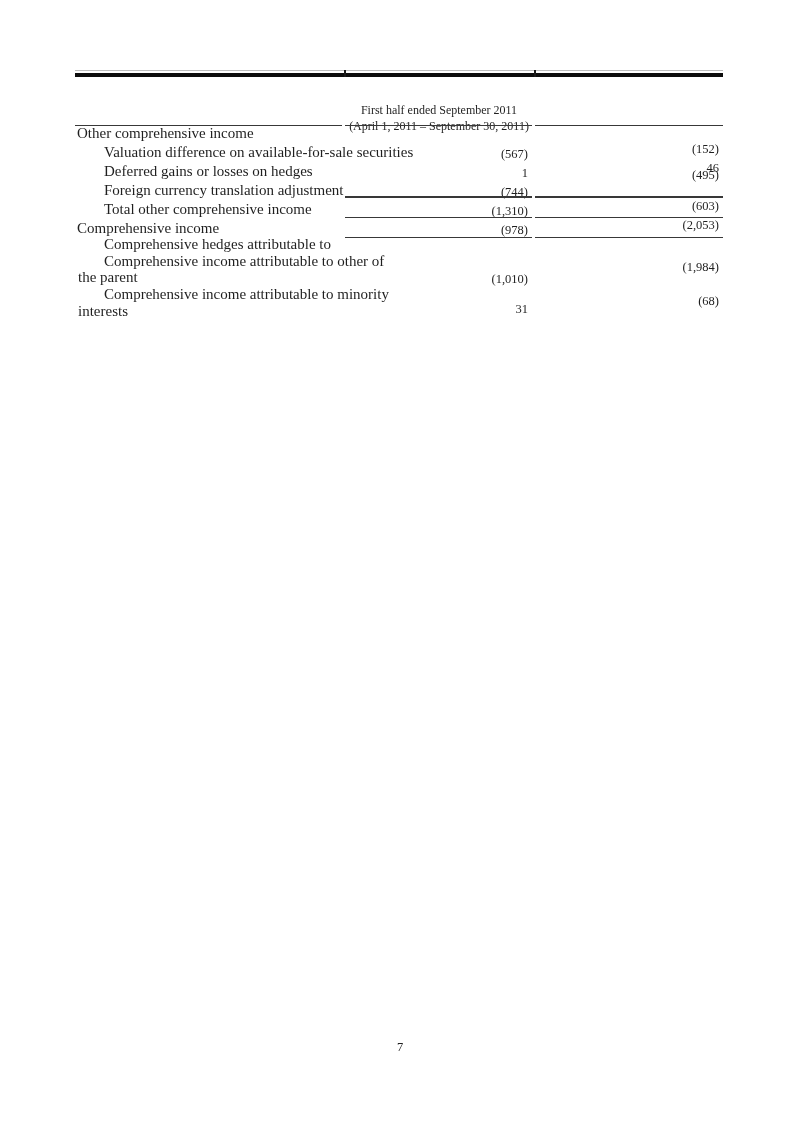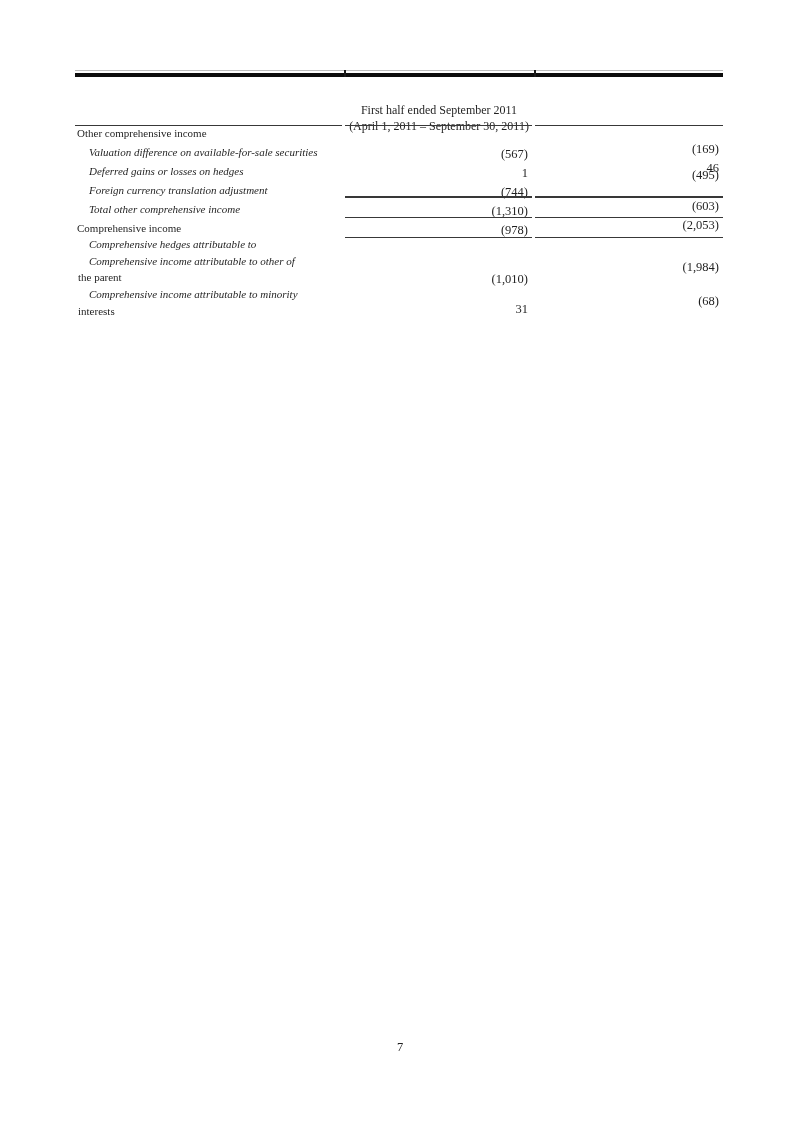--- a/index.html
+++ b/index.html
@@ -34,23 +34,23 @@
   .hcell{
     position:absolute;top:102px;width:188px;
     font-size:12px;line-height:16px;text-align:center;
     white-space:nowrap;
   }
   .hcell.c1{left:345px;}
   .hcell.c2{left:535px;}
   
   .lbl{
     position:absolute;left:77px;
-    font-size:11px;line-height:15px;white-space:nowrap;
+    font-size:15px;line-height:15px;white-space:nowrap;
   }
-  .lbl.ind{left:89px;font-style:italic;}
+  .lbl.ind{left:104px;}
   .lbl.cont{left:78px;}
   
   .val{
     position:absolute;
     font-size:12.5px;line-height:15px;text-align:right;
     white-space:nowrap;
   }
   .val.v1{left:345px;width:183px;}
   .val.v2{left:535px;width:184px;}
   
@@ -75,21 +75,21 @@
   </div>
 
   <div class="rule hu-a"></div>
   <div class="rule hu-b"></div>
   <div class="rule hu-c"></div>
 
   <div class="lbl" style="top:126px">Other comprehensive income</div>
 
   <div class="lbl ind" style="top:145px">Valuation difference on available-for-sale securities</div>
   <div class="val v1" style="top:147px">(567)</div>
-  <div class="val v2" style="top:142px">(169)</div>
+  <div class="val v2" style="top:142px">(152)</div>
 
   <div class="lbl ind" style="top:164px">Deferred gains or losses on hedges</div>
   <div class="val v1" style="top:166px">1</div>
   <div class="val v2" style="top:161px">46</div>
 
   <div class="lbl ind" style="top:183px">Foreign currency translation adjustment</div>
   <div class="val v1" style="top:185px">(744)</div>
   <div class="val v2" style="top:168px">(495)</div>
 
   <div class="rule vr-1a"></div>

